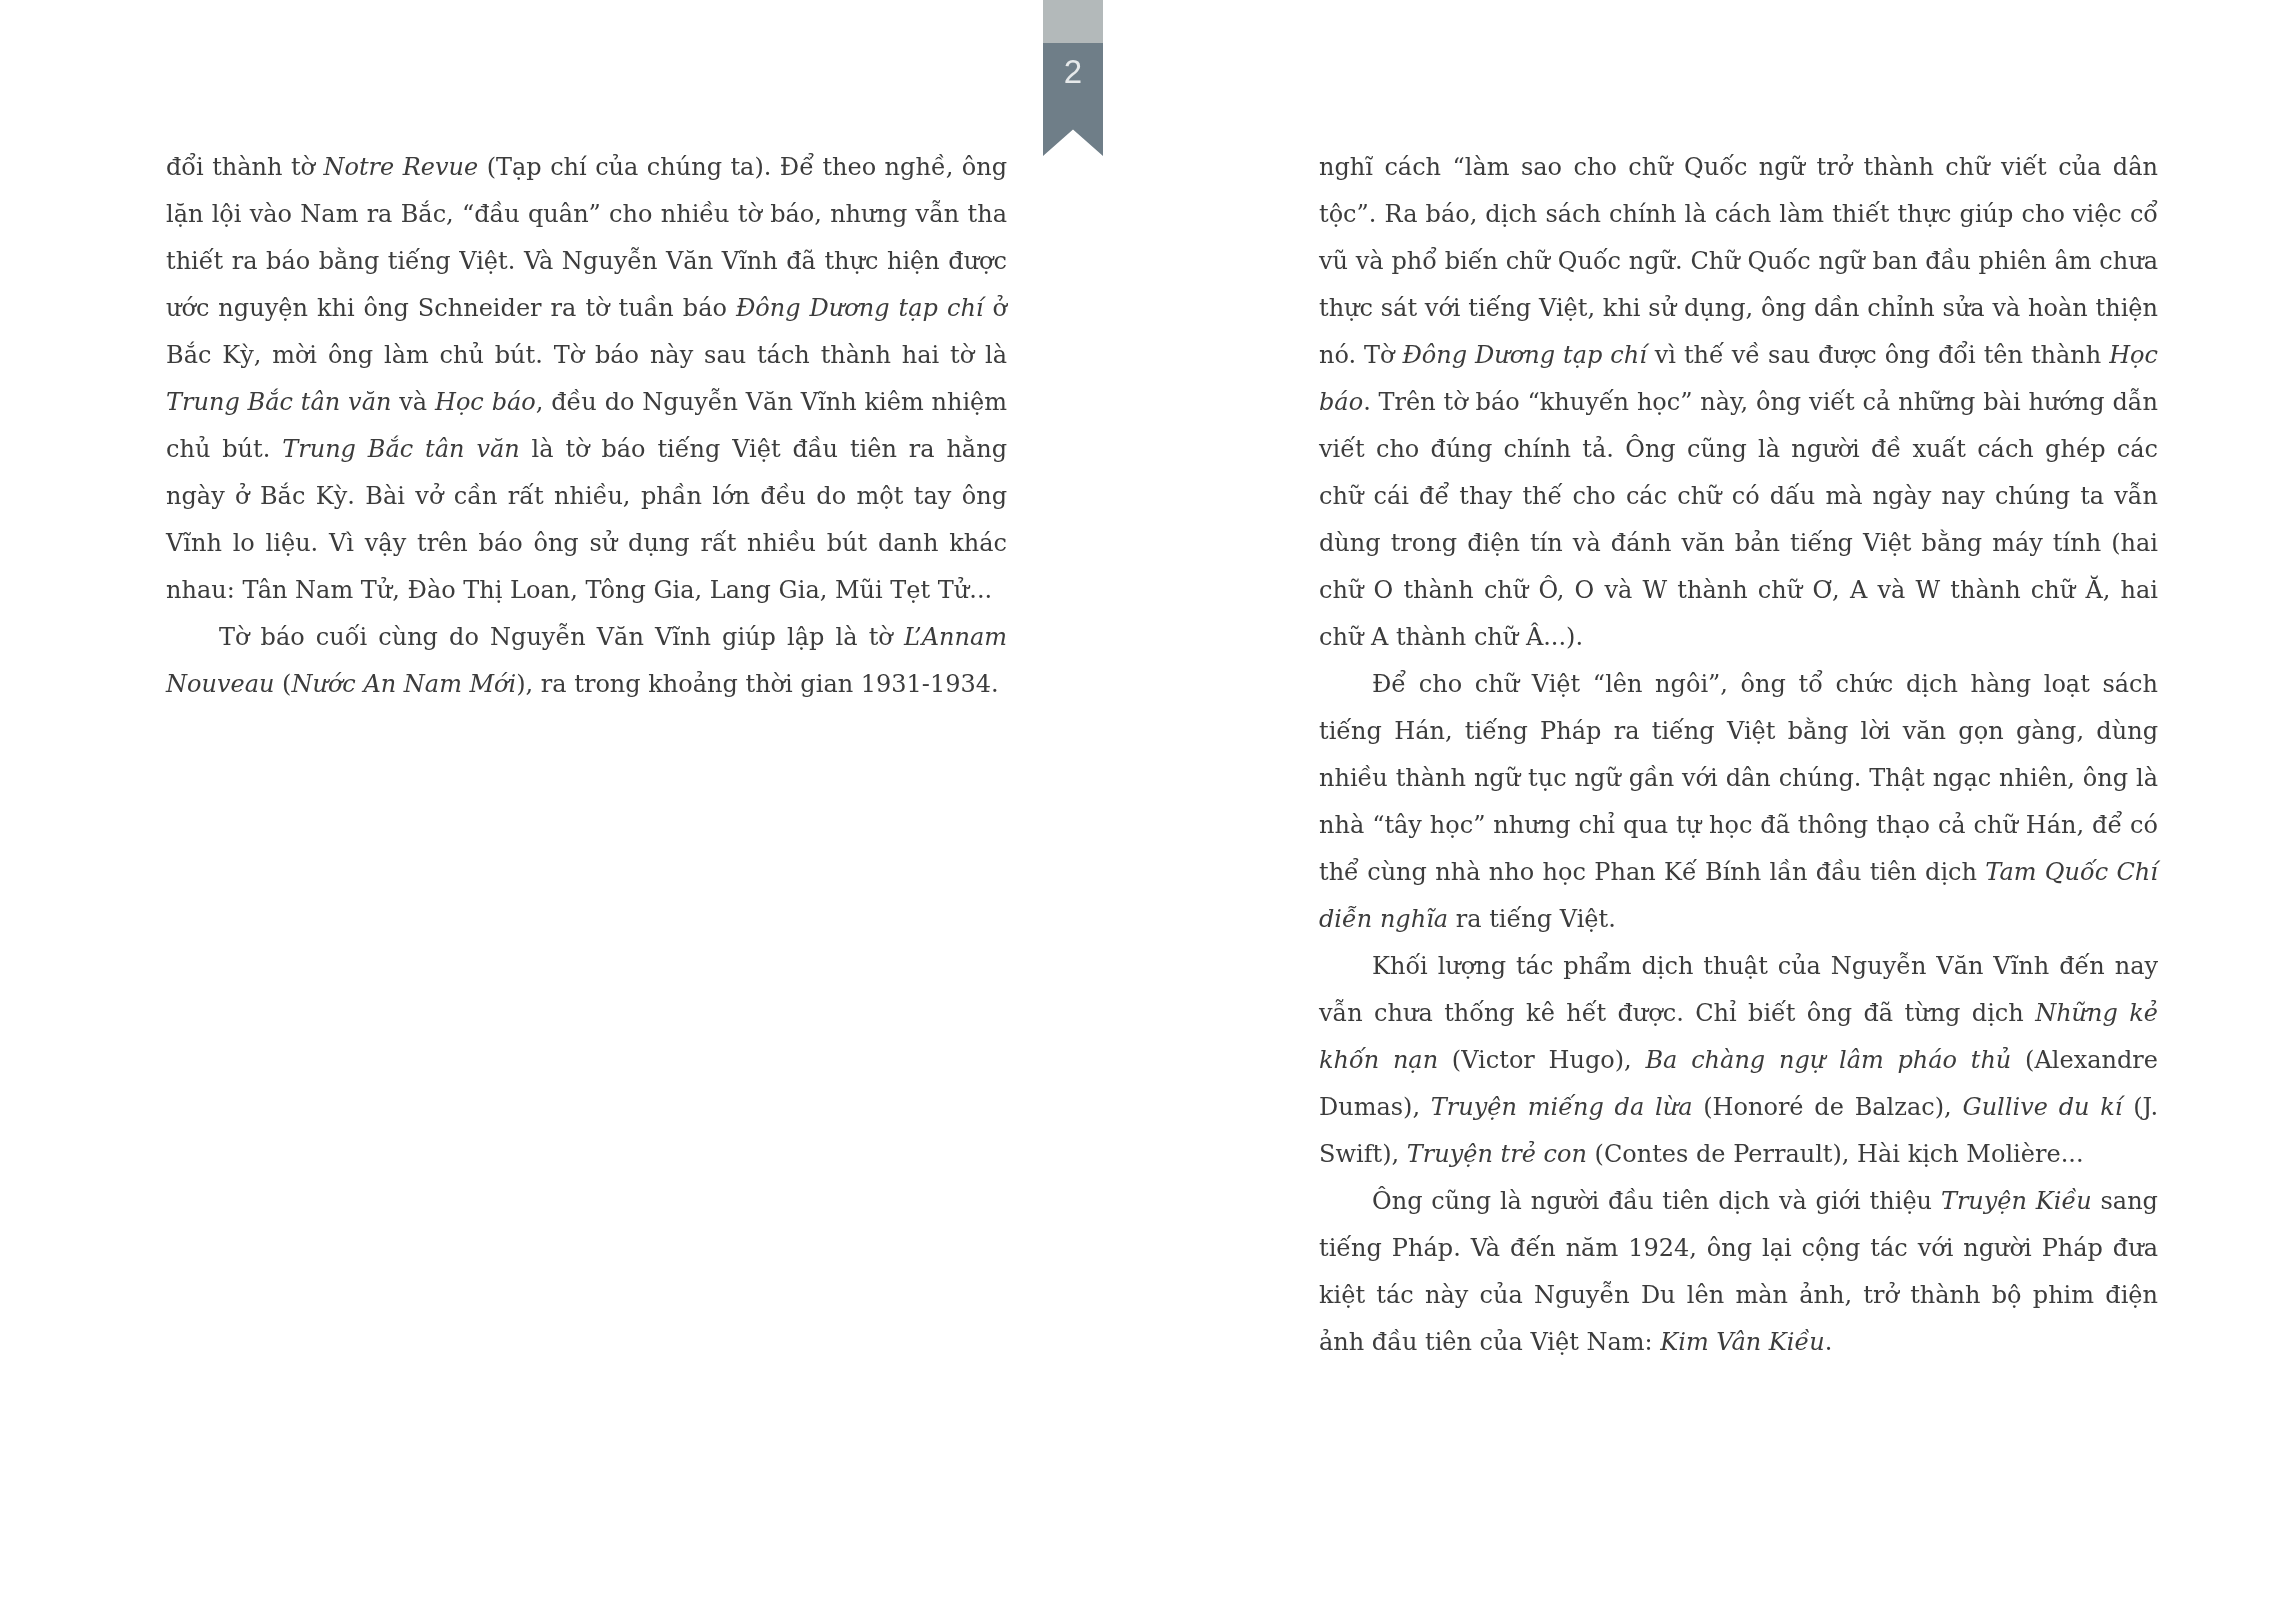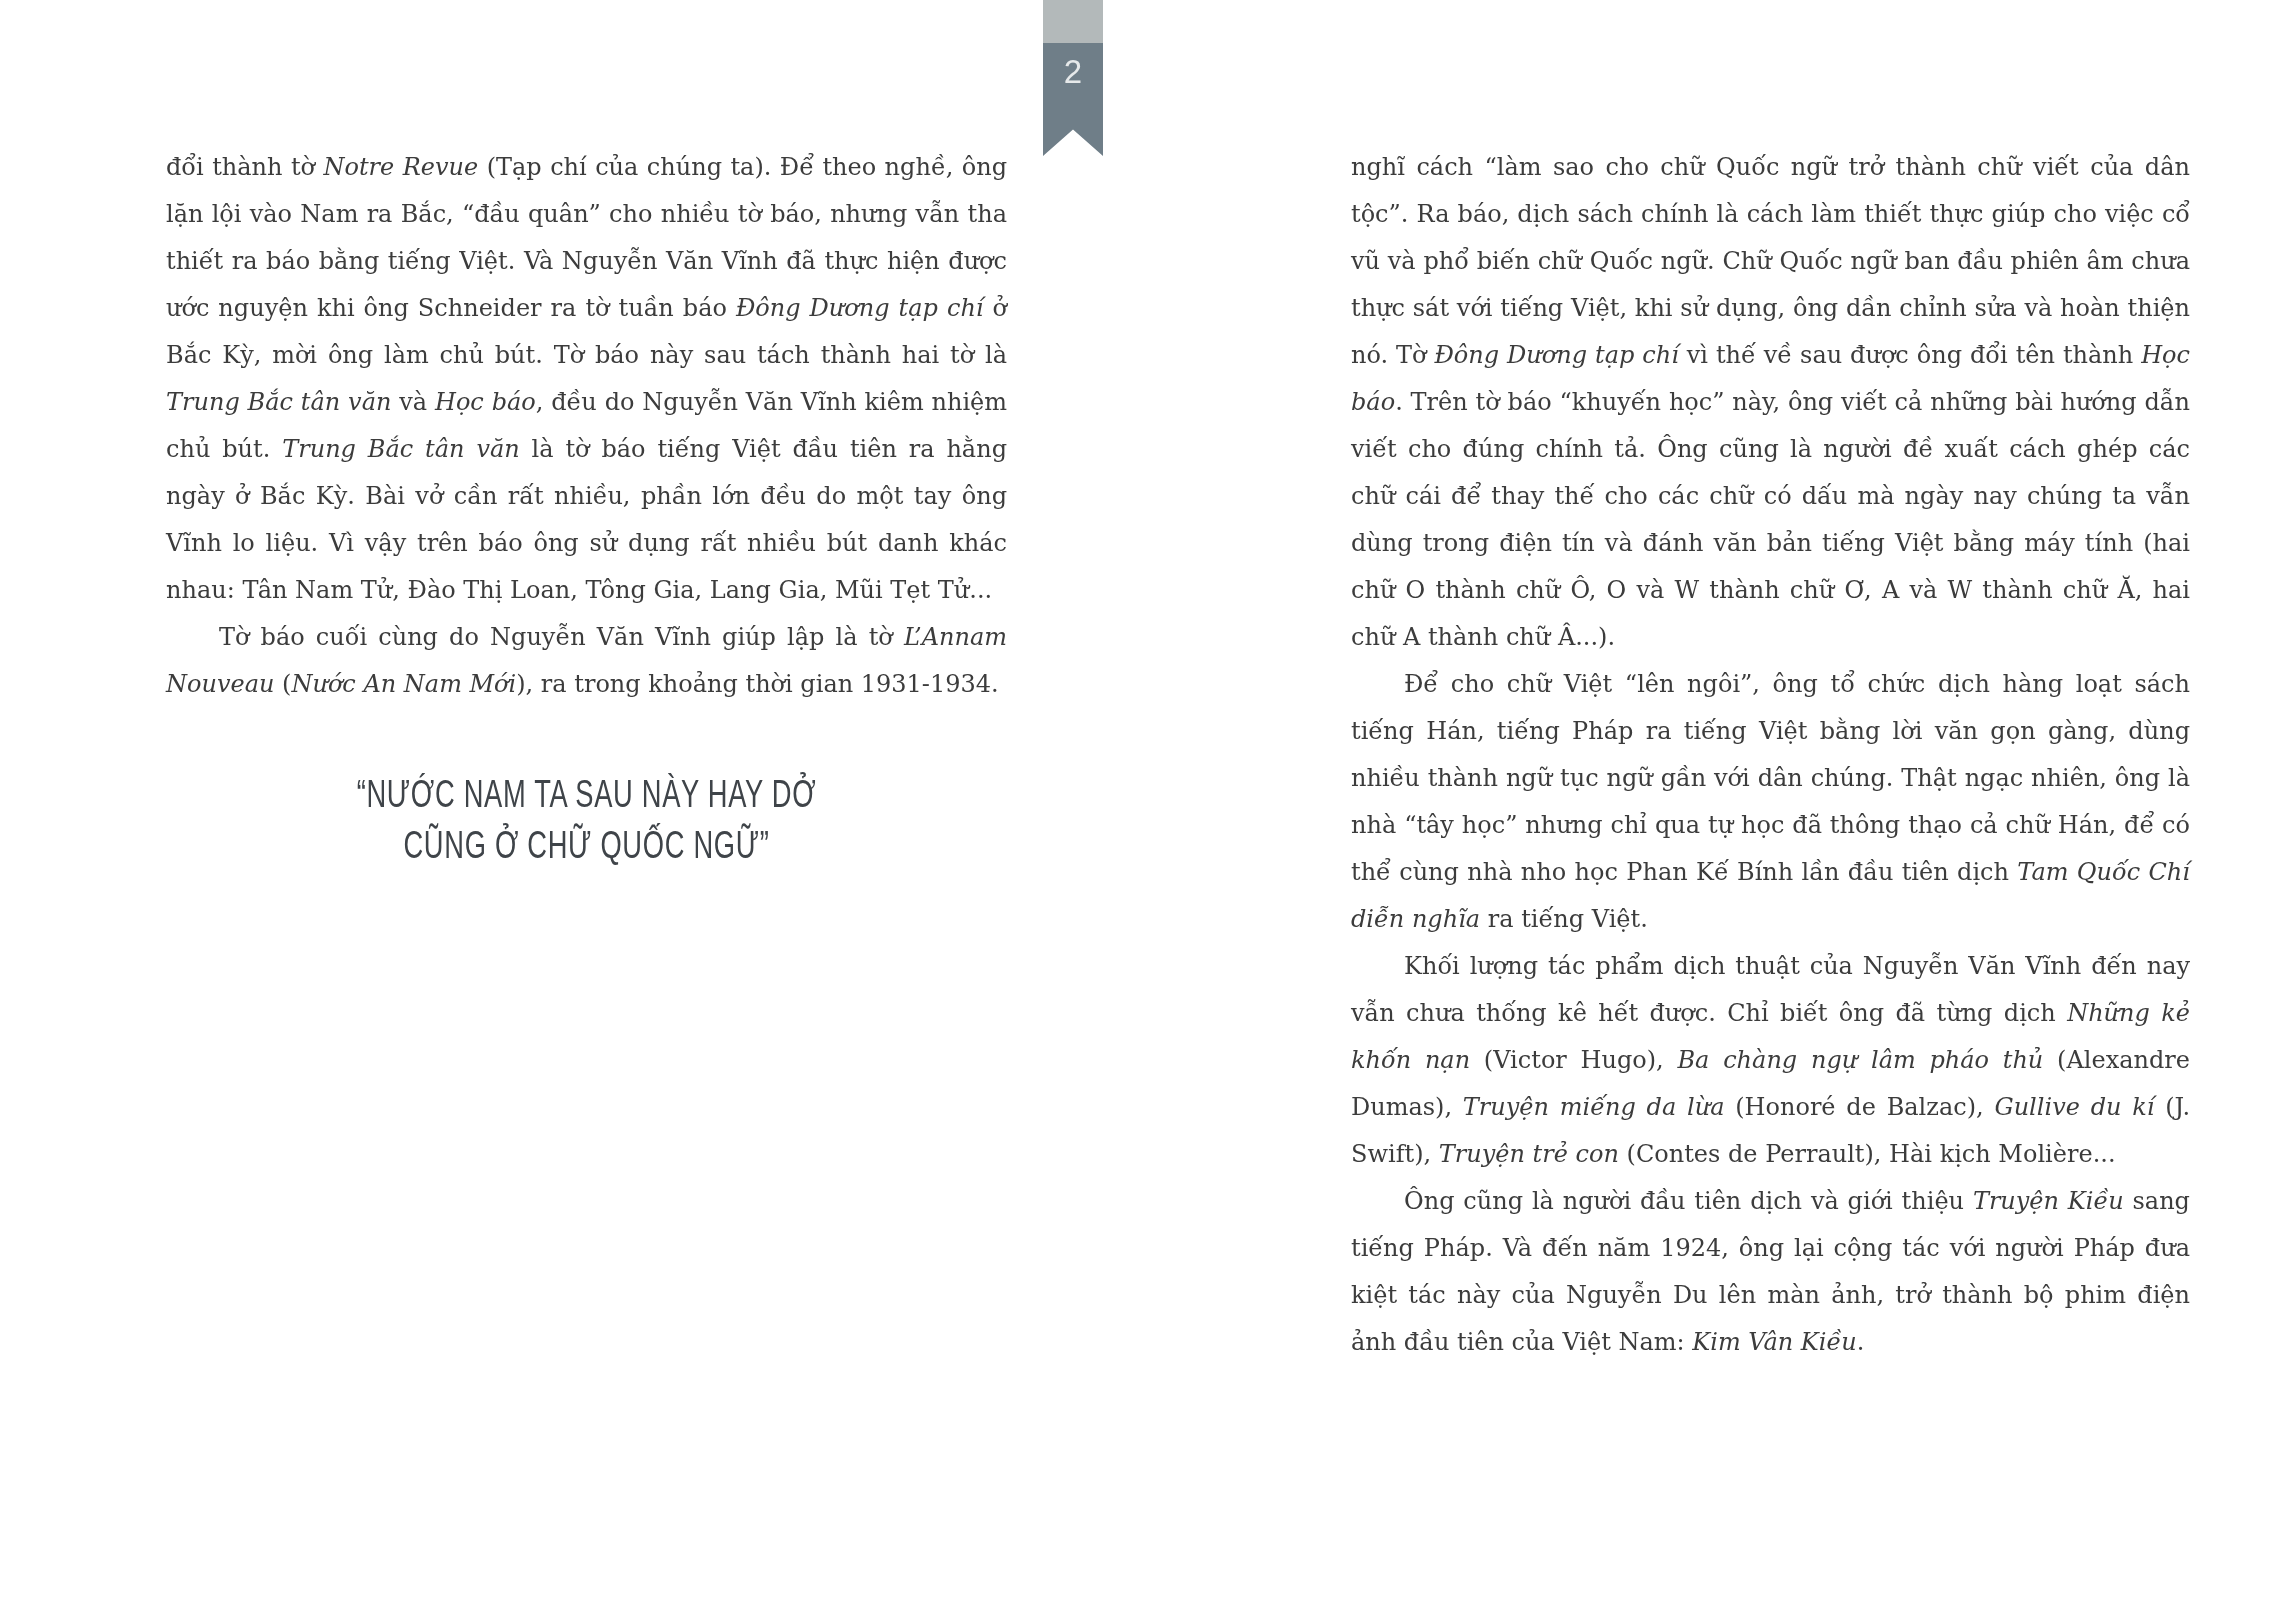--- a/index.html
+++ b/index.html
@@ -29,21 +29,21 @@
     font-family:"Liberation Sans", sans-serif;
     font-size:33px; line-height:33px;
   }
 
   
   .page {
     position:absolute; top:144px;
     height:1461px;
   }
   .page-left  { left:166px;  width:841px; }
-  .page-right { left:1351px; width:839px; }
+  .page-right { left:1319px; width:839px; }
 
   .page-content { width:100%; }
 
   .para {
     font-size:24px;
     line-height:47px;
     text-align:justify;
     color:#3c3c3c;
   }
   .para.indent { text-indent:53px; }
@@ -82,24 +82,20 @@
     <div class="ribbon-top"></div>
     <div class="ribbon-body">
       <span class="chapter-number">2</span>
     </div>
   </div>
 
   <div class="page page-left">
     <div class="page-content">
         <p class="para"><span>đổi thành tờ </span><em>Notre Revue</em><span> (Tạp chí của chúng ta). Để theo nghề, ông lặn lội vào Nam ra Bắc, “đầu quân” cho nhiều tờ báo, nhưng vẫn tha thiết ra báo bằng tiếng Việt. Và Nguyễn Văn Vĩnh đã thực hiện được ước nguyện khi ông Schneider ra tờ tuần báo </span><em>Đông Dương tạp chí</em><span> ở Bắc Kỳ, mời ông làm chủ bút. Tờ báo này sau tách thành hai tờ là </span><em>Trung Bắc tân văn</em><span> và </span><em>Học báo</em><span>, đều do Nguyễn Văn Vĩnh kiêm nhiệm chủ bút. </span><em>Trung Bắc tân văn</em><span> là tờ báo tiếng Việt đầu tiên ra hằng ngày ở Bắc Kỳ. Bài vở cần rất nhiều, phần lớn đều do một tay ông Vĩnh lo liệu. Vì vậy trên báo ông sử dụng rất nhiều bút danh khác nhau: Tân Nam Tử, Đào Thị Loan, Tông Gia, Lang Gia, Mũi Tẹt Tử...</span></p>
         <p class="para indent"><span>Tờ báo cuối cùng do Nguyễn Văn Vĩnh giúp lập là tờ </span><em>L’Annam Nouveau</em><span> (</span><em>Nước An Nam Mới</em><span>), ra trong khoảng thời gian 1931-1934.</span></p>
-        <div class="section-heading">
-          <div class="heading-line">“NƯỚC NAM TA SAU NÀY HAY DỞ</div>
-          <div class="heading-line">CŨNG Ở CHỮ QUỐC NGỮ”</div>
-        </div>
       </div>
   </div>
 
   <div class="page page-right">
     <div class="page-content">
         <p class="para"><span>nghĩ cách “làm sao cho chữ Quốc ngữ trở thành chữ viết của dân tộc”. Ra báo, dịch sách chính là cách làm thiết thực giúp cho việc cổ vũ và phổ biến chữ Quốc ngữ. Chữ Quốc ngữ ban đầu phiên âm chưa thực sát với tiếng Việt, khi sử dụng, ông dần chỉnh sửa và hoàn thiện nó. Tờ </span><em>Đông Dương tạp chí</em><span> vì thế về sau được ông đổi tên thành </span><em>Học báo</em><span>. Trên tờ báo “khuyến học” này, ông viết cả những bài hướng dẫn viết cho đúng chính tả. Ông cũng là người đề xuất cách ghép các chữ cái để thay thế cho các chữ có dấu mà ngày nay chúng ta vẫn dùng trong điện tín và đánh văn bản tiếng Việt bằng máy tính (hai chữ O thành chữ Ô, O và W thành chữ Ơ, A và W thành chữ Ă, hai chữ A thành chữ Â...).</span></p>
         <p class="para indent"><span>Để cho chữ Việt “lên ngôi”, ông tổ chức dịch hàng loạt sách tiếng Hán, tiếng Pháp ra tiếng Việt bằng lời văn gọn gàng, dùng nhiều thành ngữ tục ngữ gần với dân chúng. Thật ngạc nhiên, ông là nhà “tây học” nhưng chỉ qua tự học đã thông thạo cả chữ Hán, để có thể cùng nhà nho học Phan Kế Bính lần đầu tiên dịch </span><em>Tam Quốc Chí diễn nghĩa</em><span> ra tiếng Việt.</span></p>
         <p class="para indent"><span>Khối lượng tác phẩm dịch thuật của Nguyễn Văn Vĩnh đến nay vẫn chưa thống kê hết được. Chỉ biết ông đã từng dịch </span><em>Những kẻ khốn nạn</em><span> (Victor Hugo), </span><em>Ba chàng ngự lâm pháo thủ</em><span> (Alexandre Dumas), </span><em>Truyện miếng da lừa</em><span> (Honoré de Balzac), </span><em>Gullive du kí</em><span> (J. Swift), </span><em>Truyện trẻ con</em><span> (Contes de Perrault), Hài kịch Molière...</span></p>
         <p class="para indent"><span>Ông cũng là người đầu tiên dịch và giới thiệu </span><em>Truyện Kiều</em><span> sang tiếng Pháp. Và đến năm 1924, ông lại cộng tác với người Pháp đưa kiệt tác này của Nguyễn Du lên màn ảnh, trở thành bộ phim điện ảnh đầu tiên của Việt Nam: </span><em>Kim Vân Kiều</em><span>.</span></p>
       </div>

